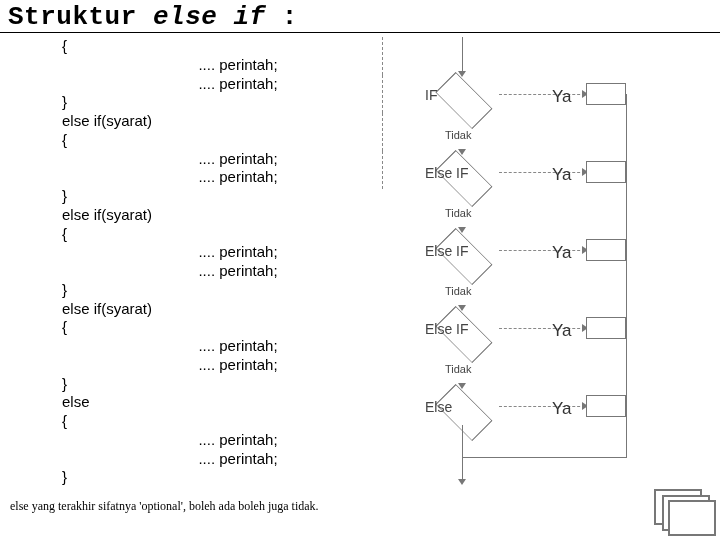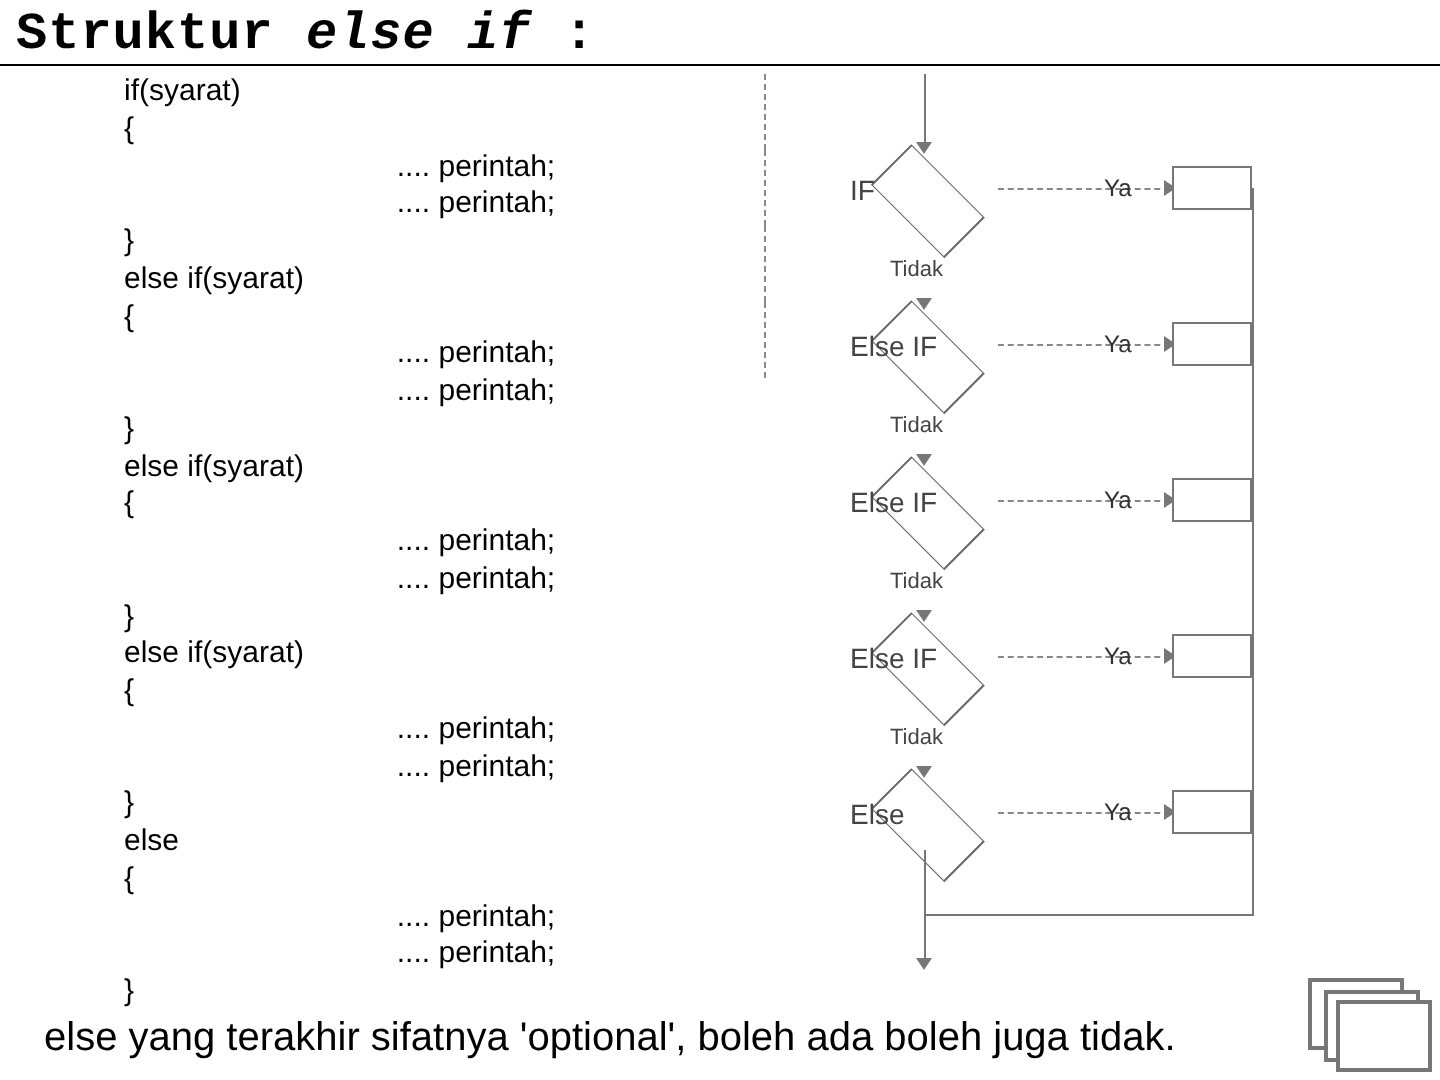--- a/index.html
+++ b/index.html
@@ -26,24 +26,23 @@
   }
   .code-col {
     font-family: Arial, sans-serif;
     font-size: 15px;
     line-height: 1.25;
     padding-left: 50px;
     flex: 0 0 330px;
   }
   .code-col .stmt { padding-left: 72px; text-align: center; }
   .footnote {
-    font-family: Liberation Sans, sans-serif;
-    font-size: 20px;
+    font-family: Liberation Serif, serif;
+    font-size: 12px;
     padding: 2px 10px 0 10px;
-    margin-left: 12px;
   }
   .diagram-col {
     flex: 1;
     position: relative;
     height: 460px;
   }
   .deco {
     position: absolute;
     right: 6px;
     bottom: 6px;
@@ -80,21 +79,21 @@
   }
   .diamond .lbl {
     position: absolute;
     width: 74px; 
     top: 12px;
     font-size: 14px;
     color: #444;
   }
   .ya {
     position: absolute;
-    font-size: 12px;
+    font-size: 17px;
     color: #333;
     left: 170px;
     text-align: right;
   }
   .tidak {
     position: absolute;
     font-size: 11px;
     color: #444;
     left: 63px;
   }
@@ -125,21 +124,20 @@
 </head>
 <body>
 
 <div class="title">
   <span>Struktur </span><span class="em">else if</span><span> :</span>
 </div>
 
 <div class="content-row">
 
   <div class="code-col">
-    <div>if(syarat)</div>
     <div>{</div>
     <div class="stmt">.... perintah;</div>
     <div class="stmt">.... perintah;</div>
     <div>}</div>
     <div>else if(syarat)</div>
     <div>{</div>
     <div class="stmt">.... perintah;</div>
     <div class="stmt">.... perintah;</div>
     <div>}</div>
     <div>else if(syarat)</div>

